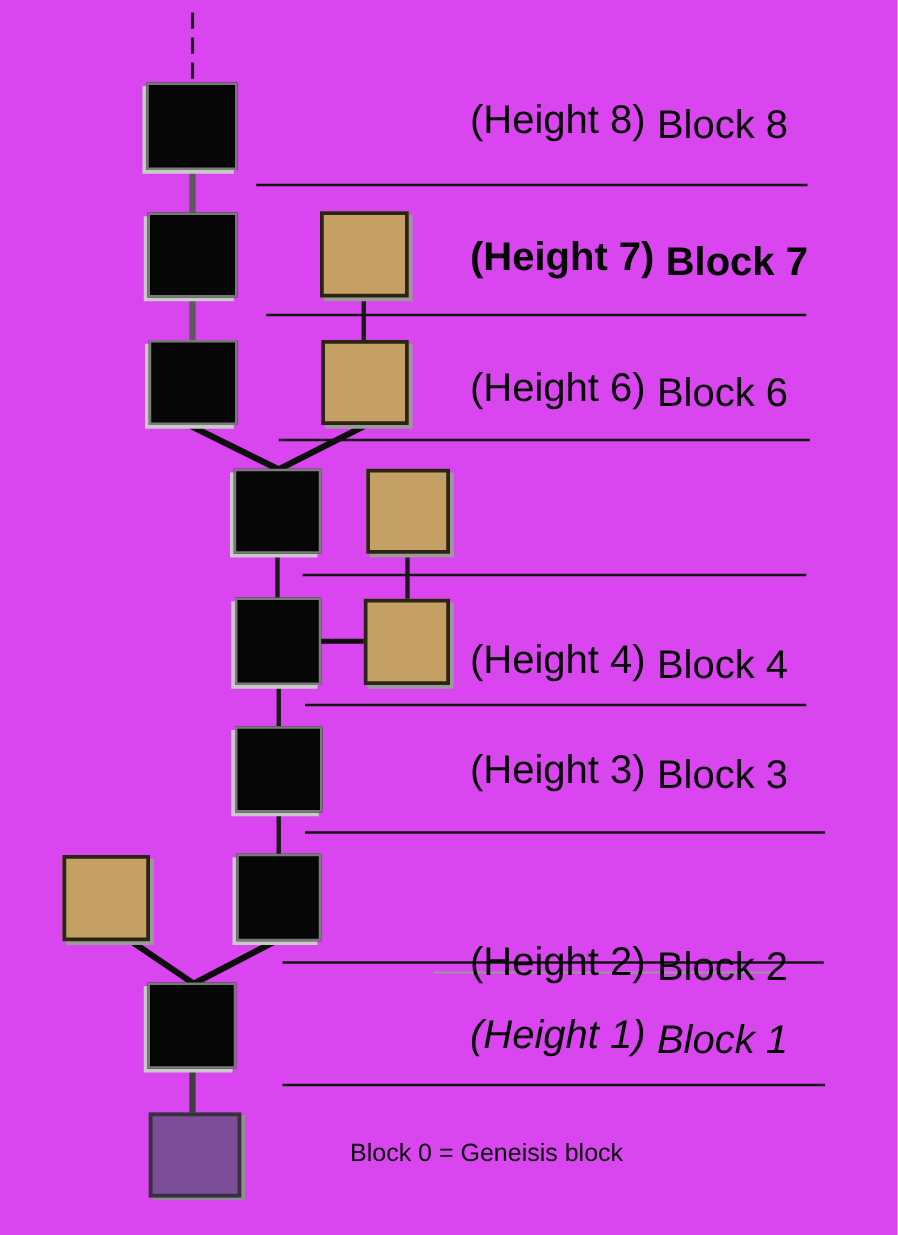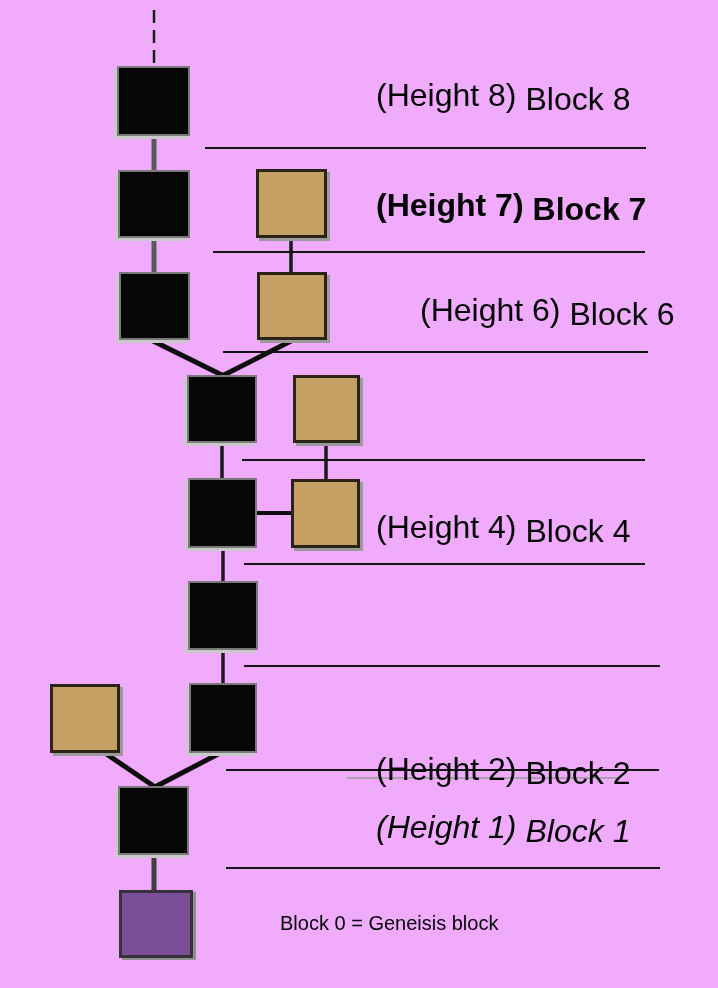--- a/index.html
+++ b/index.html
@@ -1,19 +1,19 @@
 <!DOCTYPE html>
 <html><head>
 <meta charset="utf-8">
 <style>
   html,body{margin:0;padding:0;background:#ffffff;}
   #canvas{
     position:relative;
     width:718px;height:988px;
-    background:#f0abfc;
+    background:#d946ef;
     font-family:"Liberation Sans", sans-serif;
     overflow:hidden;
   }
   #connector-layer{position:absolute;left:0;top:0;z-index:1;}
   .block{position:absolute;z-index:2;box-sizing:border-box;}
   .block.main{
     background:#060606;
     border:2px solid #7a7a7a;
     box-shadow:-3px 3px 0 #c9c9c9;
   }
@@ -98,25 +98,28 @@
   <div class="block fork" style="left:50px;top:684px;width:70px;height:69px;"></div>
 
   <div class="block genesis" style="left:119px;top:890px;width:74px;height:68px;"></div>
 
   <div class="label-row" style="top:78px;">
     <span>(Height 8)</span><span class="blk">Block 8</span>
   </div>
   <div class="label-row" style="top:188px;font-weight:bold;">
     <span>(Height 7)</span><span class="blk">Block 7</span>
   </div>
-  <div class="label-row" style="top:293px;margin-left:44px;">
+  <div class="label-row" style="top:293px;">
     <span>(Height 6)</span><span class="blk">Block 6</span>
   </div>
   <div class="label-row" style="top:510px;">
     <span>(Height 4)</span><span class="blk">Block 4</span>
+  </div>
+  <div class="label-row" style="top:598px;">
+    <span>(Height 3)</span><span class="blk">Block 3</span>
   </div>
   <div class="label-row" style="top:708px;margin-top:44px;">
     <span>(Height 2)</span><span class="blk">Block 2</span>
   </div>
   <div class="label-row" style="top:810px;font-style:italic;">
     <span>(Height 1)</span><span class="blk">Block 1</span>
   </div>
 
   <div class="genesis-row">Block 0 = Geneisis block</div>
 

